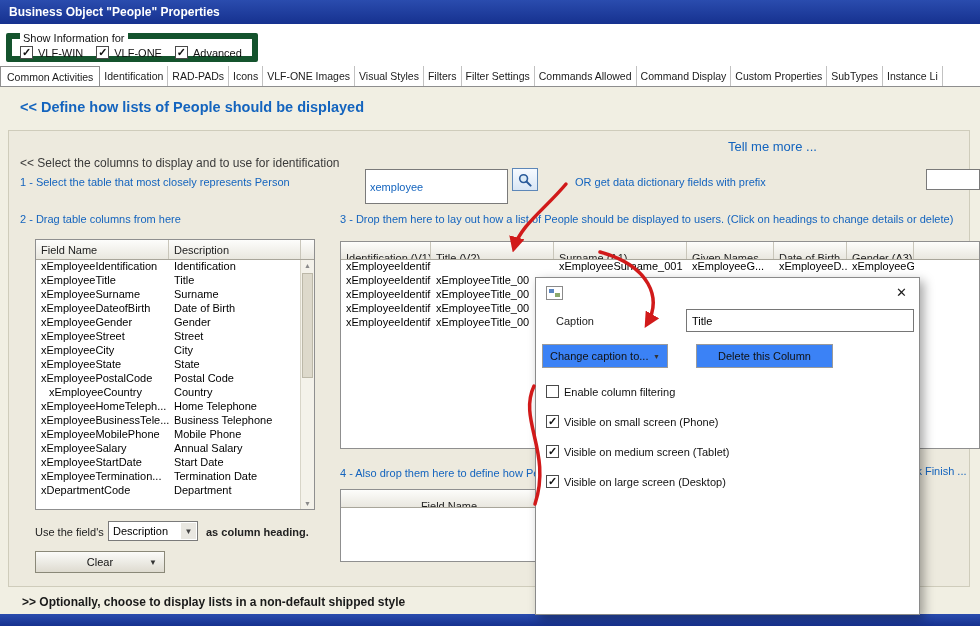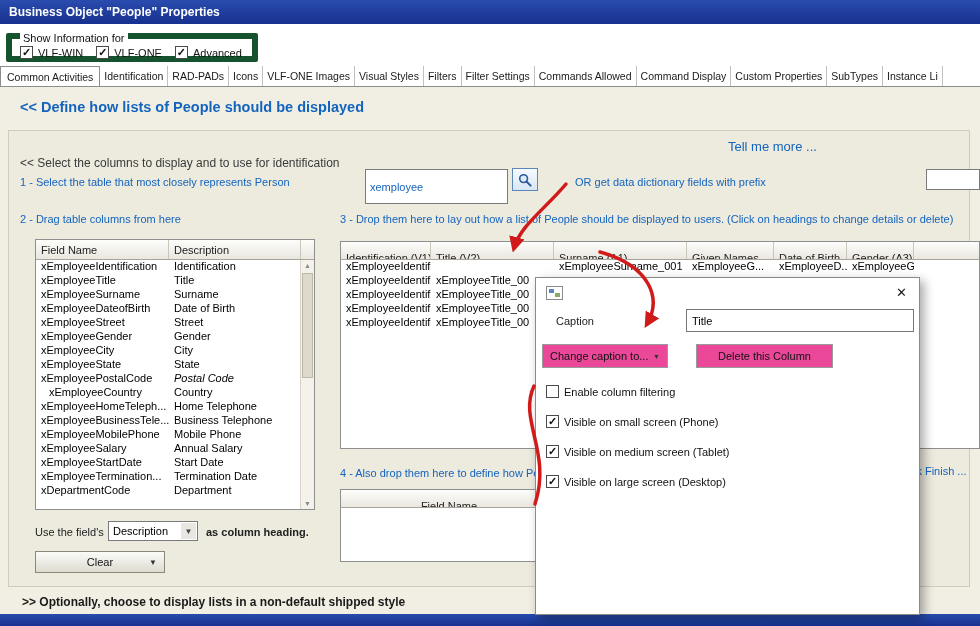--- a/index.html
+++ b/index.html
@@ -82,21 +82,21 @@
     box-shadow:4px 4px 10px rgba(0,0,0,.35); z-index:10; }
   .popup-titlebar { position:relative; height:30px; }
   .dialog-icon { position:absolute; left:10px; top:8px; width:17px; height:14px; border:1px solid #8a8a8a; background:#fff; }
   .dialog-icon i.a { position:absolute; left:2px; top:2px; width:5px; height:4px; background:#5b86c0; }
   .dialog-icon i.b { position:absolute; right:2px; bottom:2px; width:5px; height:4px; background:#8aa86a; }
   .popup-close { position:absolute; right:9px; top:6px; width:17px; height:17px; font-size:13px; color:#1a1a1a;
     display:flex; align-items:center; justify-content:center; cursor:pointer; }
   #captionLabel { position:absolute; left:20px; top:37px; font-size:11px; color:#222; }
   #captionInput { position:absolute; left:150px; top:31px; width:228px; height:23px; border:1px solid #767676; background:#fff;
     font-size:11px; display:flex; align-items:center; padding-left:5px; color:#000; }
-  .pbtn { position:absolute; top:66px; height:24px; background:#ec4899; border:1px solid #9a9a9a; font-size:11px; color:#111;
+  .pbtn { position:absolute; top:66px; height:24px; background:#3b82f6; border:1px solid #9a9a9a; font-size:11px; color:#111;
     display:flex; align-items:center; justify-content:center; cursor:pointer; }
   #changeCaptionBtn { left:6px; width:126px; justify-content:space-between; padding:0 7px; }
   #changeCaptionBtn .dd { font-size:7px; color:#333; }
   #deleteColumnBtn { left:160px; width:137px; }
   .popup-cbs { position:absolute; left:10px; top:107px; display:flex; flex-direction:column; }
   .popup-cbs .cb-item { margin:0 0 17px 0; }
 
   .annotations { position:absolute; left:0; top:0; z-index:20; pointer-events:none; }
 </style>
 </head>
@@ -180,38 +180,38 @@
         </div>
         <div class="tr">
           <div class="td" style="width: 133px;">xEmployeeSurname</div>
           <div class="td" style="width: 132px;">Surname</div>
         </div>
         <div class="tr">
           <div class="td" style="width: 133px;">xEmployeeDateofBirth</div>
           <div class="td" style="width: 132px;">Date of Birth</div>
         </div>
         <div class="tr">
+          <div class="td" style="width: 133px;">xEmployeeGender</div>
+          <div class="td" style="width: 132px;">Gender</div>
+        </div>
+        <div class="tr">
           <div class="td" style="width: 133px;">xEmployeeStreet</div>
           <div class="td" style="width: 132px;">Street</div>
         </div>
         <div class="tr">
-          <div class="td" style="width: 133px;">xEmployeeGender</div>
-          <div class="td" style="width: 132px;">Gender</div>
-        </div>
-        <div class="tr">
           <div class="td" style="width: 133px;">xEmployeeCity</div>
           <div class="td" style="width: 132px;">City</div>
         </div>
         <div class="tr">
           <div class="td" style="width: 133px;">xEmployeeState</div>
           <div class="td" style="width: 132px;">State</div>
         </div>
         <div class="tr">
           <div class="td" style="width: 133px;">xEmployeePostalCode</div>
-          <div class="td" style="width: 132px; font-style: italic;">Postal Code</div>
+          <div class="td" style="width: 132px;">Postal Code</div>
         </div>
         <div class="tr">
           <div class="td" style="width: 133px; padding-left: 13px;">xEmployeeCountry</div>
           <div class="td" style="width: 132px;">Country</div>
         </div>
         <div class="tr">
           <div class="td" style="width: 133px;">xEmployeeHomeTeleph...</div>
           <div class="td" style="width: 132px;">Home Telephone</div>
         </div>
         <div class="tr">

